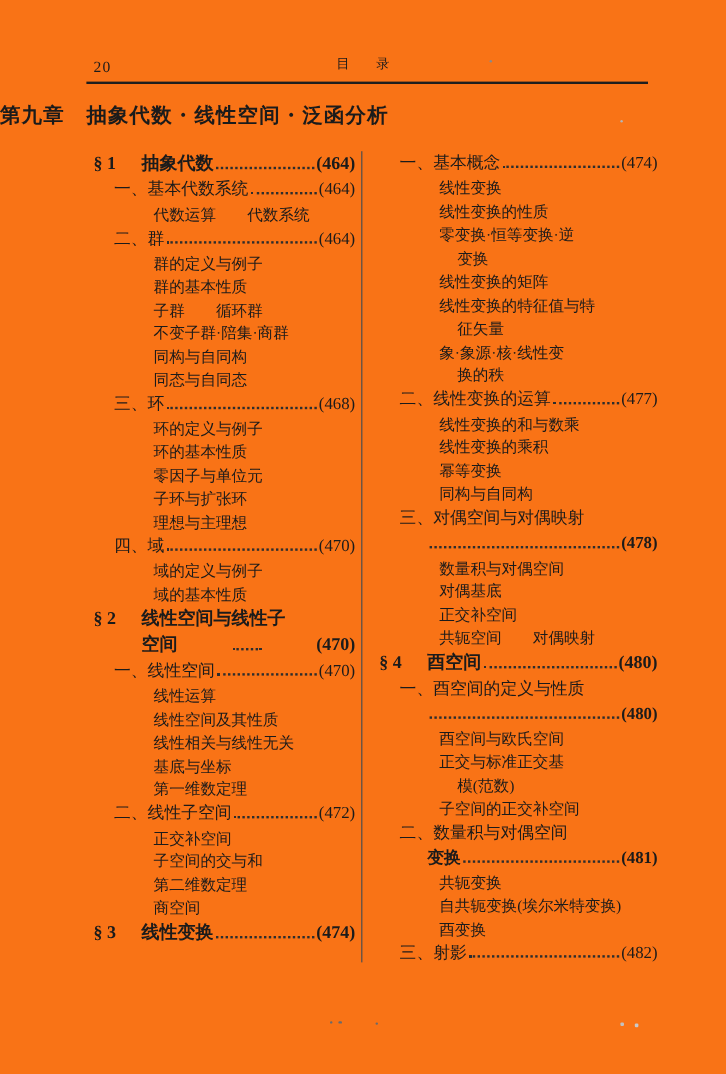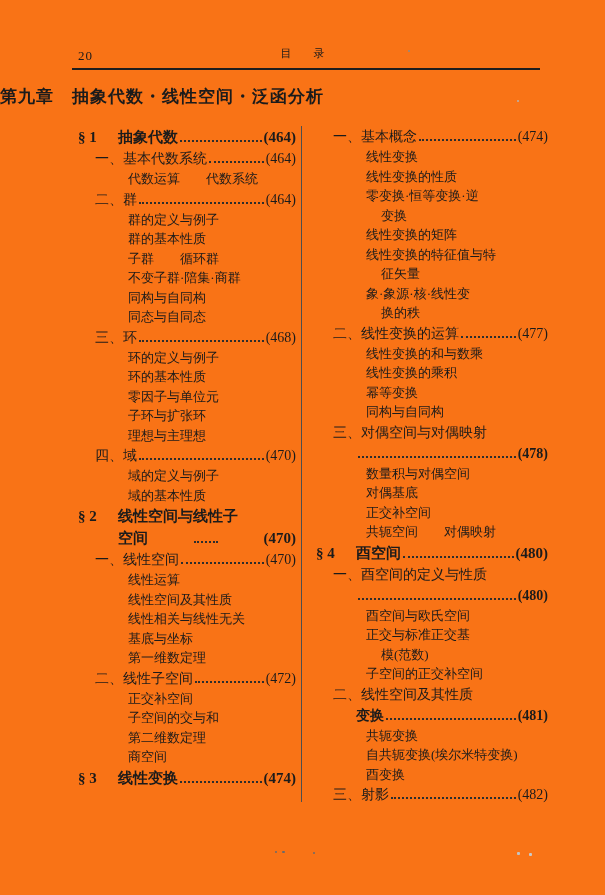--- a/index.html
+++ b/index.html
@@ -286,21 +286,21 @@
         <div class="row sub">
           <span class="txt">正交与标准正交基</span>
         </div>
         <div class="row sub2">
           <span class="txt">模(范数)</span>
         </div>
         <div class="row sub">
           <span class="txt">子空间的正交补空间</span>
         </div>
         <div class="row head">
-          <span class="txt">二、线性空间及其性质</span>
+          <span class="txt">二、数量积与对偶空间</span>
         </div>
         <div class="row head-cont2">
           <span class="txt">变换</span>
           <span class="leader"></span>
           <span class="pg">(481)</span>
         </div>
         <div class="row sub">
           <span class="txt">共轭变换</span>
         </div>
         <div class="row sub">

